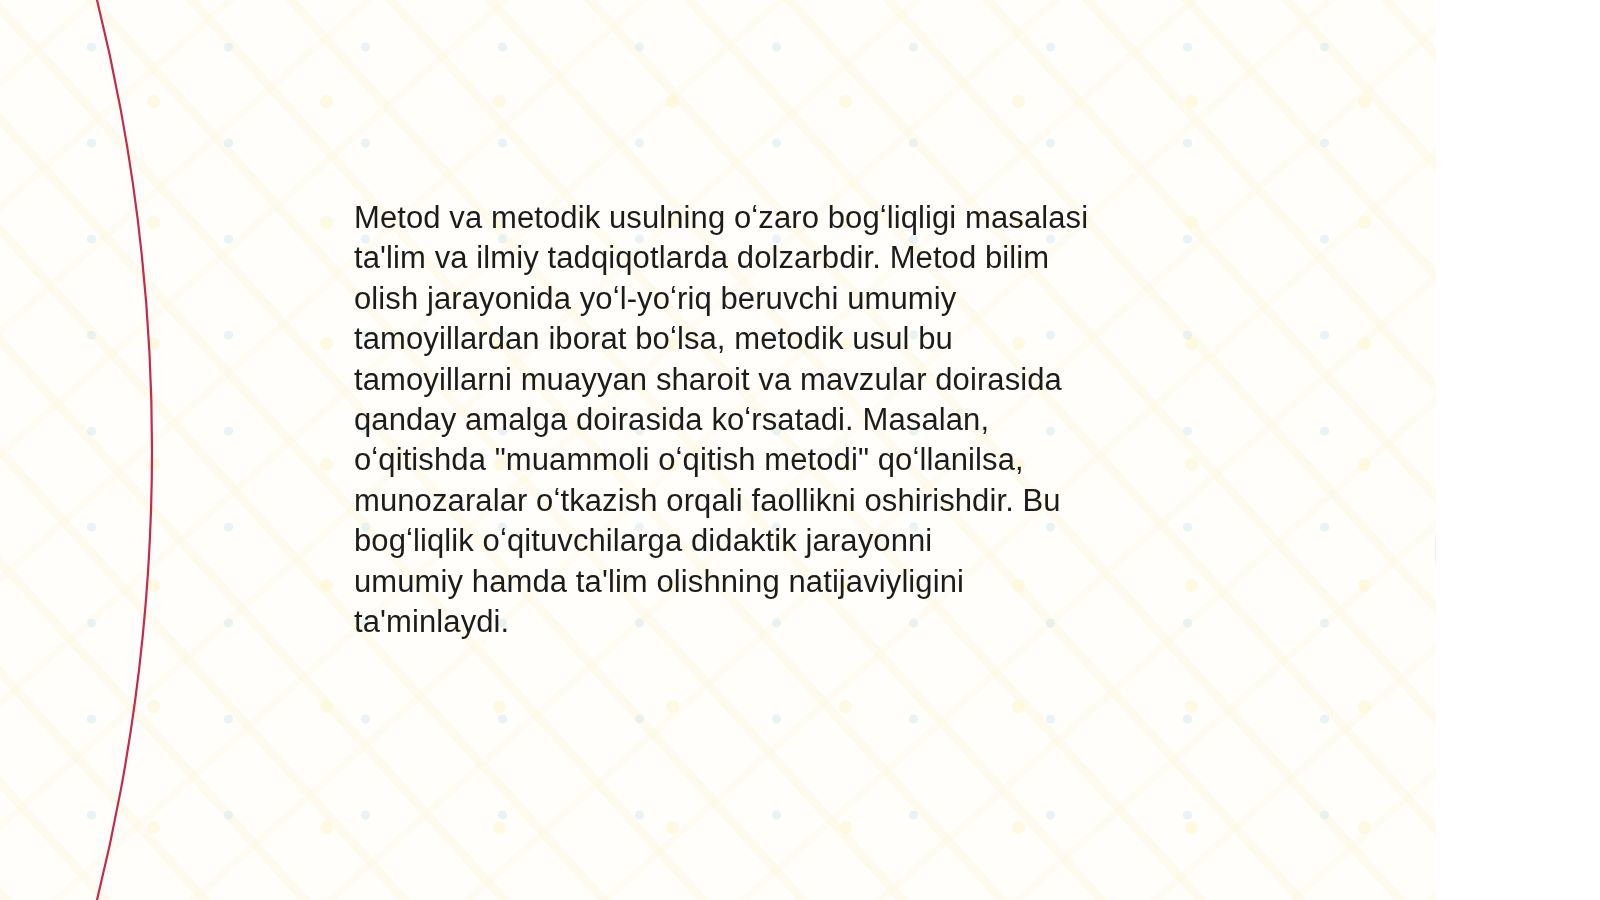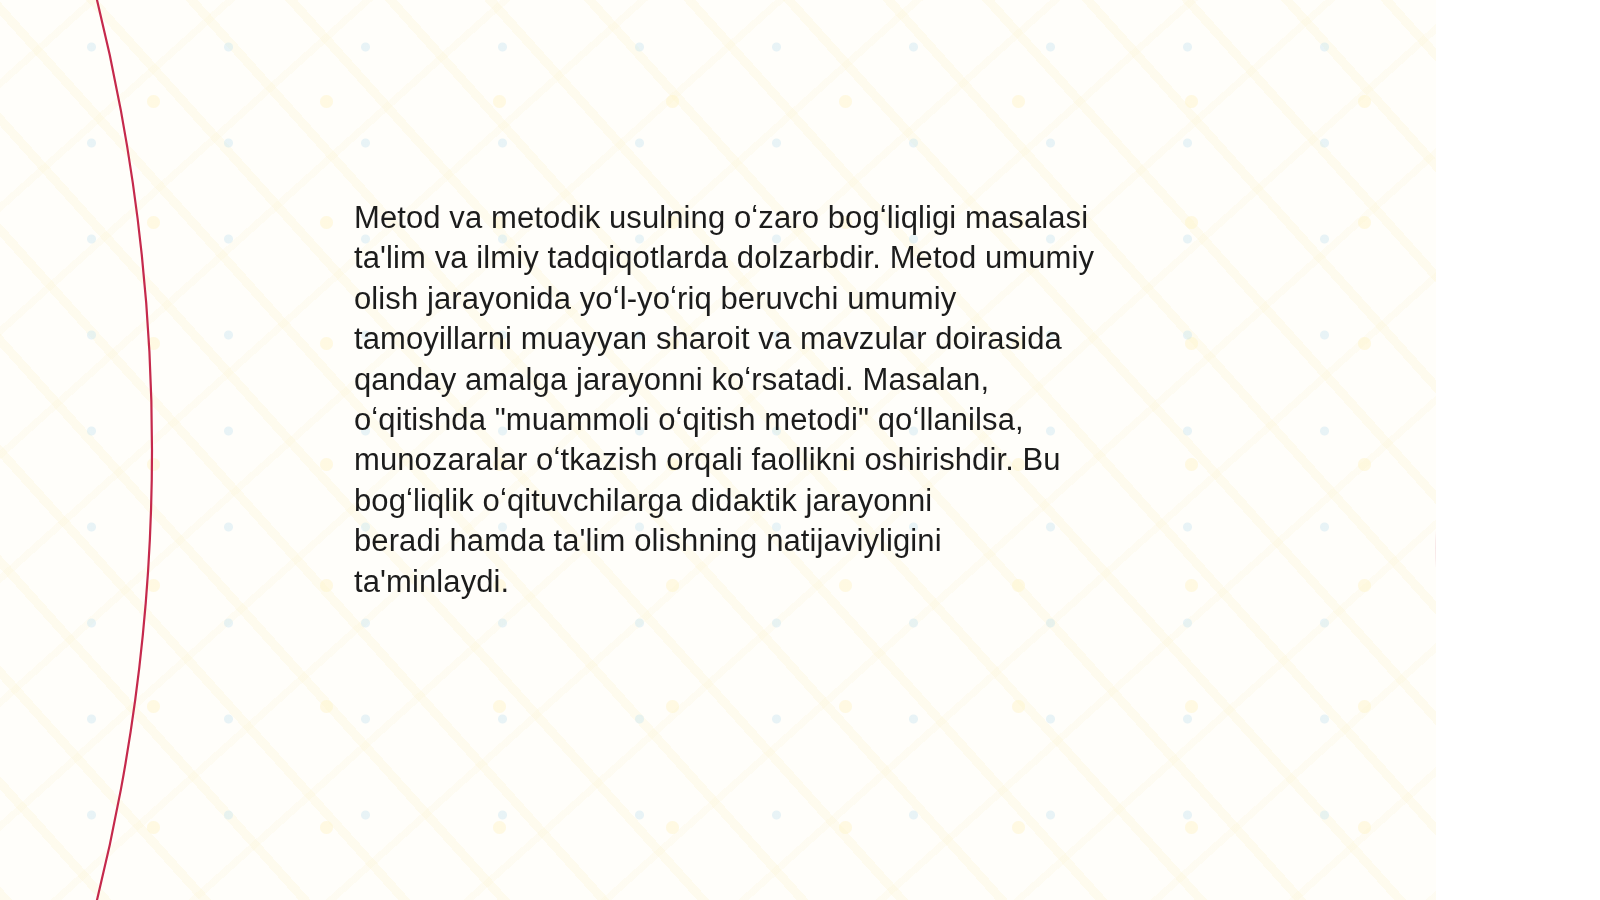--- a/index.html
+++ b/index.html
@@ -57,24 +57,25 @@
     <circle cx="3156" cy="549" r="1719" fill="none" stroke-width="2.2" stroke="#b72b50"></circle>
 
     <circle cx="1591" cy="908" r="148" fill="none" stroke-width="6" stroke="#cc3345"></circle>
     <circle cx="1594" cy="906" r="150" fill="none" stroke-width="7" stroke="#e8681d"></circle>
 
     <rect x="1594" y="561" width="6" height="4" opacity="0.55" fill="#9a9a9a"></rect>
   </svg>
 
   <div class="text-block">
     <div class="text-line">Metod va metodik usulning oʻzaro bogʻliqligi masalasi</div>
-    <div class="text-line">ta'lim va ilmiy tadqiqotlarda dolzarbdir. Metod umumiy</div>
+    <div class="text-line">ta'lim va ilmiy tadqiqotlarda dolzarbdir. Metod bilim</div>
     <div class="text-line">olish jarayonida yoʻl-yoʻriq beruvchi umumiy</div>
+    <div class="text-line">tamoyillardan iborat boʻlsa, metodik usul bu</div>
     <div class="text-line">tamoyillarni muayyan sharoit va mavzular doirasida</div>
-    <div class="text-line">qanday amalga jarayonni koʻrsatadi. Masalan,</div>
+    <div class="text-line">qanday amalga doirasida koʻrsatadi. Masalan,</div>
     <div class="text-line">oʻqitishda "muammoli oʻqitish metodi" qoʻllanilsa,</div>
     <div class="text-line">munozaralar oʻtkazish orqali faollikni oshirishdir. Bu</div>
     <div class="text-line">bogʻliqlik oʻqituvchilarga didaktik jarayonni</div>
-    <div class="text-line">beradi hamda ta'lim olishning natijaviyligini</div>
+    <div class="text-line">umumiy hamda ta'lim olishning natijaviyligini</div>
     <div class="text-line">ta'minlaydi.</div>
   </div>
 
 </div>
 
 </body></html>

